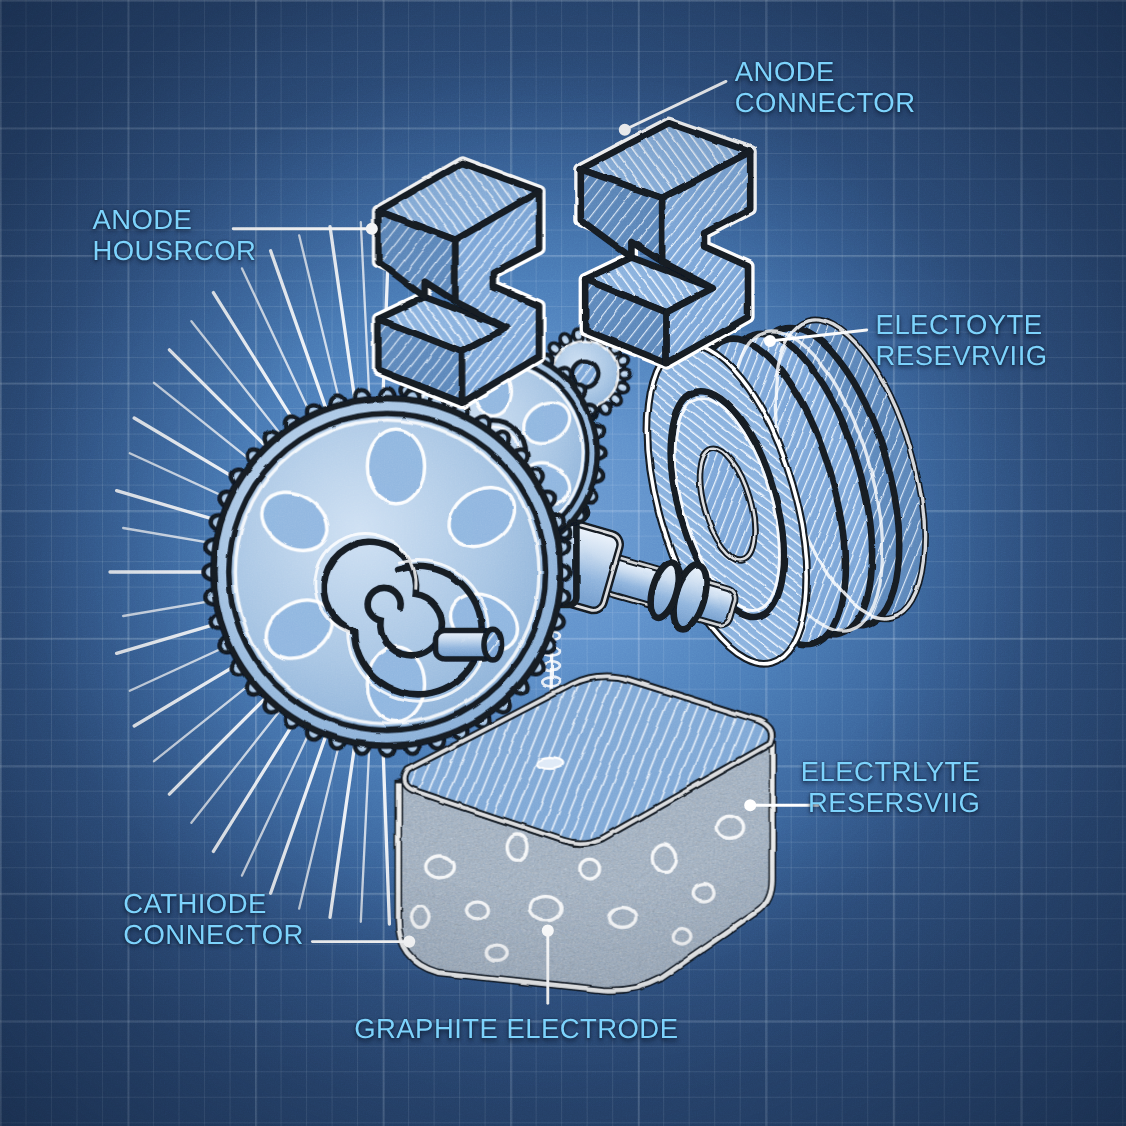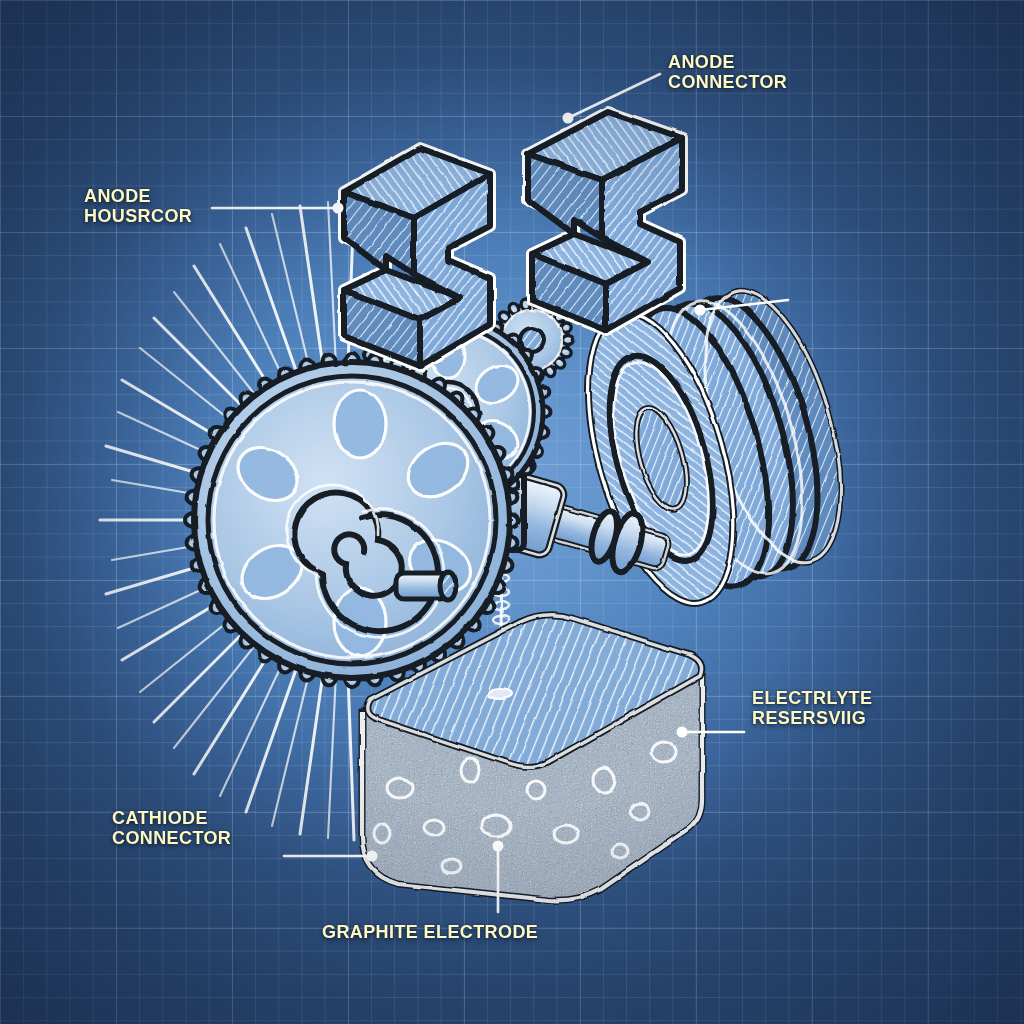--- a/index.html
+++ b/index.html
@@ -32,22 +32,22 @@
   .bp-vignette{
     position:absolute;inset:0;
     background:radial-gradient(ellipse 72% 70% at 50% 50%,
       rgba(0,0,0,0) 42%, rgba(14,28,50,.22) 72%, rgba(10,22,42,.50) 100%);
   }
   .bp-noise{position:absolute;inset:0;opacity:.16;mix-blend-mode:overlay;}
   
   #art{position:absolute;inset:0;}
   
   .cal{
-    position:absolute;color:#fef9c3;font-weight:bold;
-    font-size:18px;line-height:1.12;letter-spacing:.4px;
+    position:absolute;color:#7dd3fc;font-weight:normal;
+    font-size:25px;line-height:1.12;letter-spacing:.4px;
     text-shadow:0 2px 4px rgba(10,22,42,.75),0 0 2px rgba(10,22,42,.6);
     white-space:pre-line;
   }
   .cal.r{text-align:left;}
   .cal.l{text-align:left;}
 </style>
 </head>
 <body>
 
 <div id="stage">
@@ -456,19 +456,21 @@
 
   <div class="bp-vignette"></div>
   <svg class="bp-noise" viewBox="0 0 1024 1024" preserveAspectRatio="none">
     <rect width="1024" height="1024" filter="url(#grain)"></rect>
   </svg>
 
   <div class="cal r" id="cal0" style="left: 668px; top: 52px;">ANODE
 CONNECTOR</div>
   <div class="cal l" id="cal1" style="left: 84px; top: 186px;">ANODE
 HOUSRCOR</div>
-  <div class="cal r" id="cal3" style="left: 752px; top: 688px;">ELECTRLYTE
+  <div class="cal r" id="cal2" style="left: 796px; top: 282px;">ELECTOYTE
+RESEVRVIIG</div>
+  <div class="cal r" id="cal3" style="left: 728px; top: 688px; text-align: right;">ELECTRLYTE
 RESERSVIIG</div>
   <div class="cal l" id="cal4" style="left: 112px; top: 808px;">CATHIODE
 CONNECTOR</div>
   <div class="cal l" id="cal5" style="left: 322px; top: 922px; text-align: center;">GRAPHITE ELECTRODE</div>
 
 </div>
 
 </body></html>

